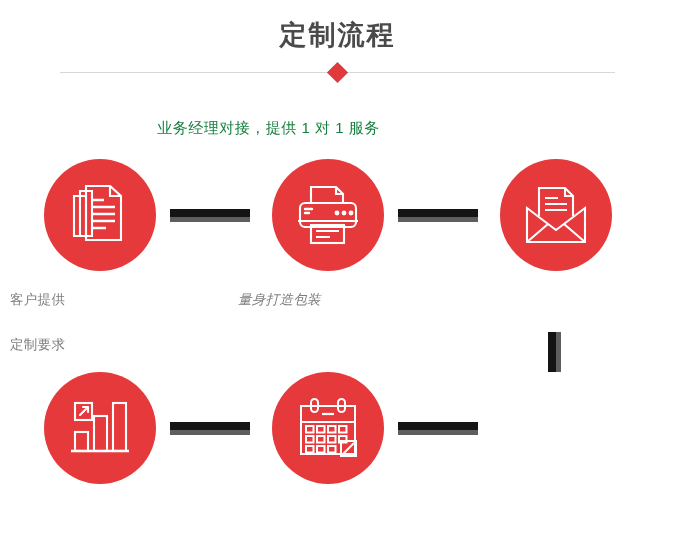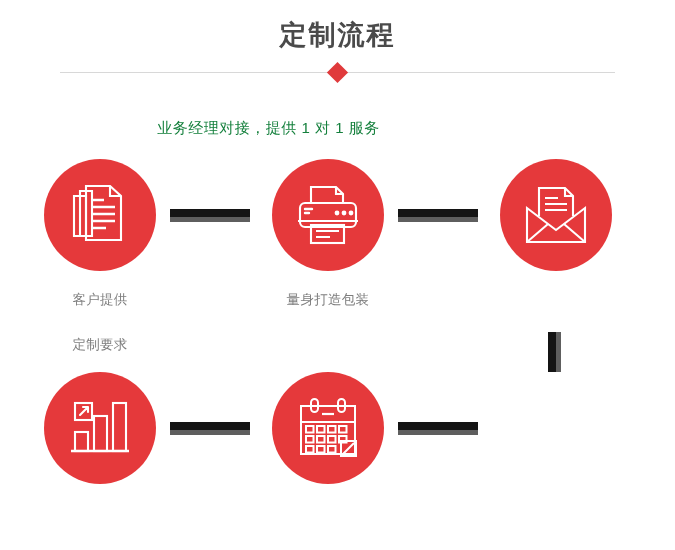--- a/index.html
+++ b/index.html
@@ -74,26 +74,26 @@
     color: #15803d;
     letter-spacing: 0.5px;
     line-height: 22px;
     margin-top: 27px;
   }
 
   
   .step {
     position: absolute;
     width: 180px;
-    text-align: center;
+    text-align: left;
   }
   .step-r1 { top: 159px; }
   .step-r2 { top: 372px; }
   .step-c1 { left: 10px; }
-  .step-c2 { left: 238px; }
+  .step-c2 { left: 238px; font-style: italic; }
   .step-c3 { left: 466px; }
 
   .circle {
     width: 112px;
     height: 112px;
     border-radius: 50%;
     background: #e5393b;
     margin: 0 auto;
     position: relative;
   }

